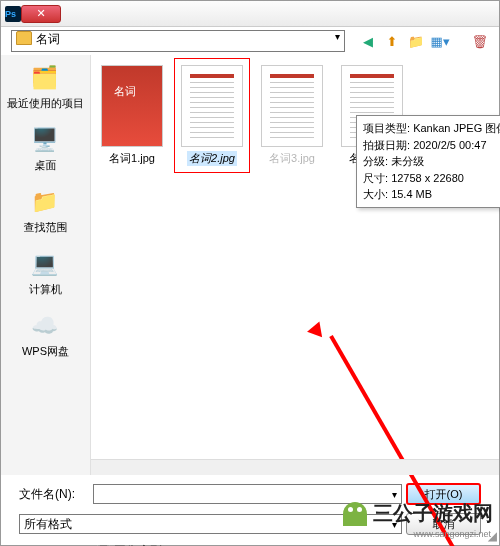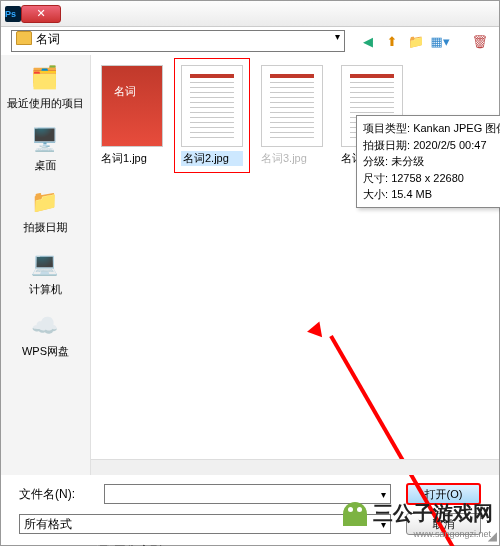--- a/index.html
+++ b/index.html
@@ -22,42 +22,42 @@
 .nicon { width:18px; height:18px; display:flex; align-items:center; justify-content:center; font-size:13px; cursor:pointer; }
 
 .body-row { display:flex; height:420px; }
 .places { width:90px; background:#f4f4f4; border-right:1px solid #e0e0e0; padding-top:8px; display:flex; flex-direction:column; align-items:center; gap:14px; }
 .place { display:flex; flex-direction:column; align-items:center; gap:3px; cursor:pointer; }
 .place .picon { width:34px; height:30px; display:flex; align-items:center; justify-content:center; font-size:22px; }
 .place .plabel { font-size:11px; text-align:right; }
 
 .filearea { flex:1; position:relative; background:#fff; padding:10px; }
 .thumbs { display:flex; gap:18px; }
-.thumb { display:flex; flex-direction:column; cursor:pointer; }
+.thumb { display:flex; flex-direction:column; align-items:center; cursor:pointer; }
 .thumb .timg { width:62px; height:82px; border:1px solid #ccc; background:#fff; position:relative; }
 .thumb .tlabel { font-size:11px; margin-top:4px; }
-.thumb.sel { outline:1px solid #ff0000; outline-offset:6px; }
+.thumb.sel { outline:1px solid #ff0000; outline-offset:6px;font-style:italic; }
 .thumb.sel .tlabel { background:#cde8ff; padding:0 2px; }
 
 .timg.red { background:linear-gradient(#c0392b,#e74c3c); }
 .timg.red::after { content:"名词"; position:absolute; top:18px; left:12px; color:#fff; font-size:11px; }
 .timg.doc::before { content:""; position:absolute; top:8px; left:8px; right:8px; height:4px; background:#c0392b; }
 .timg.doc::after { content:""; position:absolute; top:16px; left:8px; right:8px; bottom:8px; background:repeating-linear-gradient(#666 0,#666 1px,transparent 1px,transparent 5px); opacity:.35; }
 
 .tooltip { position:absolute; left:265px; top:60px; width:155px; background:#fff; border:1px solid #888; padding:4px 6px; font-size:11px; line-height:1.5; box-shadow:2px 2px 4px rgba(0,0,0,.2); z-index:5; }
 .tooltip div { white-space:nowrap; }
 
 .arrow1 { position:absolute; pointer-events:none; width:190px; height:280px; }
 .arrow1 .line { position:absolute; width:4px; height:250px; background:#ff0000; transform-origin:top; left:228px; top:170px; transform:rotate(-30deg); }
 .arrow1 .head2 { position:absolute; left:208px; top:155px; width:0; height:0; border-left:8px solid transparent; border-right:8px solid transparent; border-bottom:14px solid #ff0000; transform:rotate(20deg); }
 
 .scrollbar-h { height:16px; border-top:1px solid #ddd; background:#f0f0f0; }
 
 .bottom { padding:8px 18px; display:flex; flex-direction:column; gap:8px; }
-.row { display:flex; align-items:center; gap:15px; }
+.row { display:flex; align-items:center; gap:4px; }
 .row .rlabel { width:70px; text-align:left; }
 .combo { flex:1; height:20px; border:1px solid #7a7a7a; background:#fff; display:flex; align-items:center; padding:0 4px; }
 .combo .dd-arrow { margin-left:auto; }
 .btn { width:75px; height:22px; border:1px solid #888; border-radius:3px; background:linear-gradient(#fefefe,#e6e6e6); font-size:11px; cursor:pointer; }
 .btn.primary { border:2px solid #ff0000; background:linear-gradient(#dff1ff,#a8d8f8); }
 .chk { display:flex; align-items:center; gap:4px; margin-left:78px; }
 .chk input { width:13px; height:13px; }
 
 .size-grip { position:absolute; right:2px; bottom:2px; color:#999; font-size:12px; }
 
@@ -100,21 +100,21 @@
       <div class="place">
         <div class="picon">🗂️</div>
         <div class="plabel">最近使用的项目</div>
       </div>
       <div class="place">
         <div class="picon" style="color:#3a7bd5">🖥️</div>
         <div class="plabel">桌面</div>
       </div>
       <div class="place">
         <div class="picon" style="color:#f4c24b">📁</div>
-        <div class="plabel">拍摄日期</div>
+        <div class="plabel">查找范围</div>
       </div>
       <div class="place">
         <div class="picon">💻</div>
         <div class="plabel">计算机</div>
       </div>
       <div class="place">
         <div class="picon" style="color:#666">☁️</div>
         <div class="plabel">WPS网盘</div>
       </div>
     </div>

